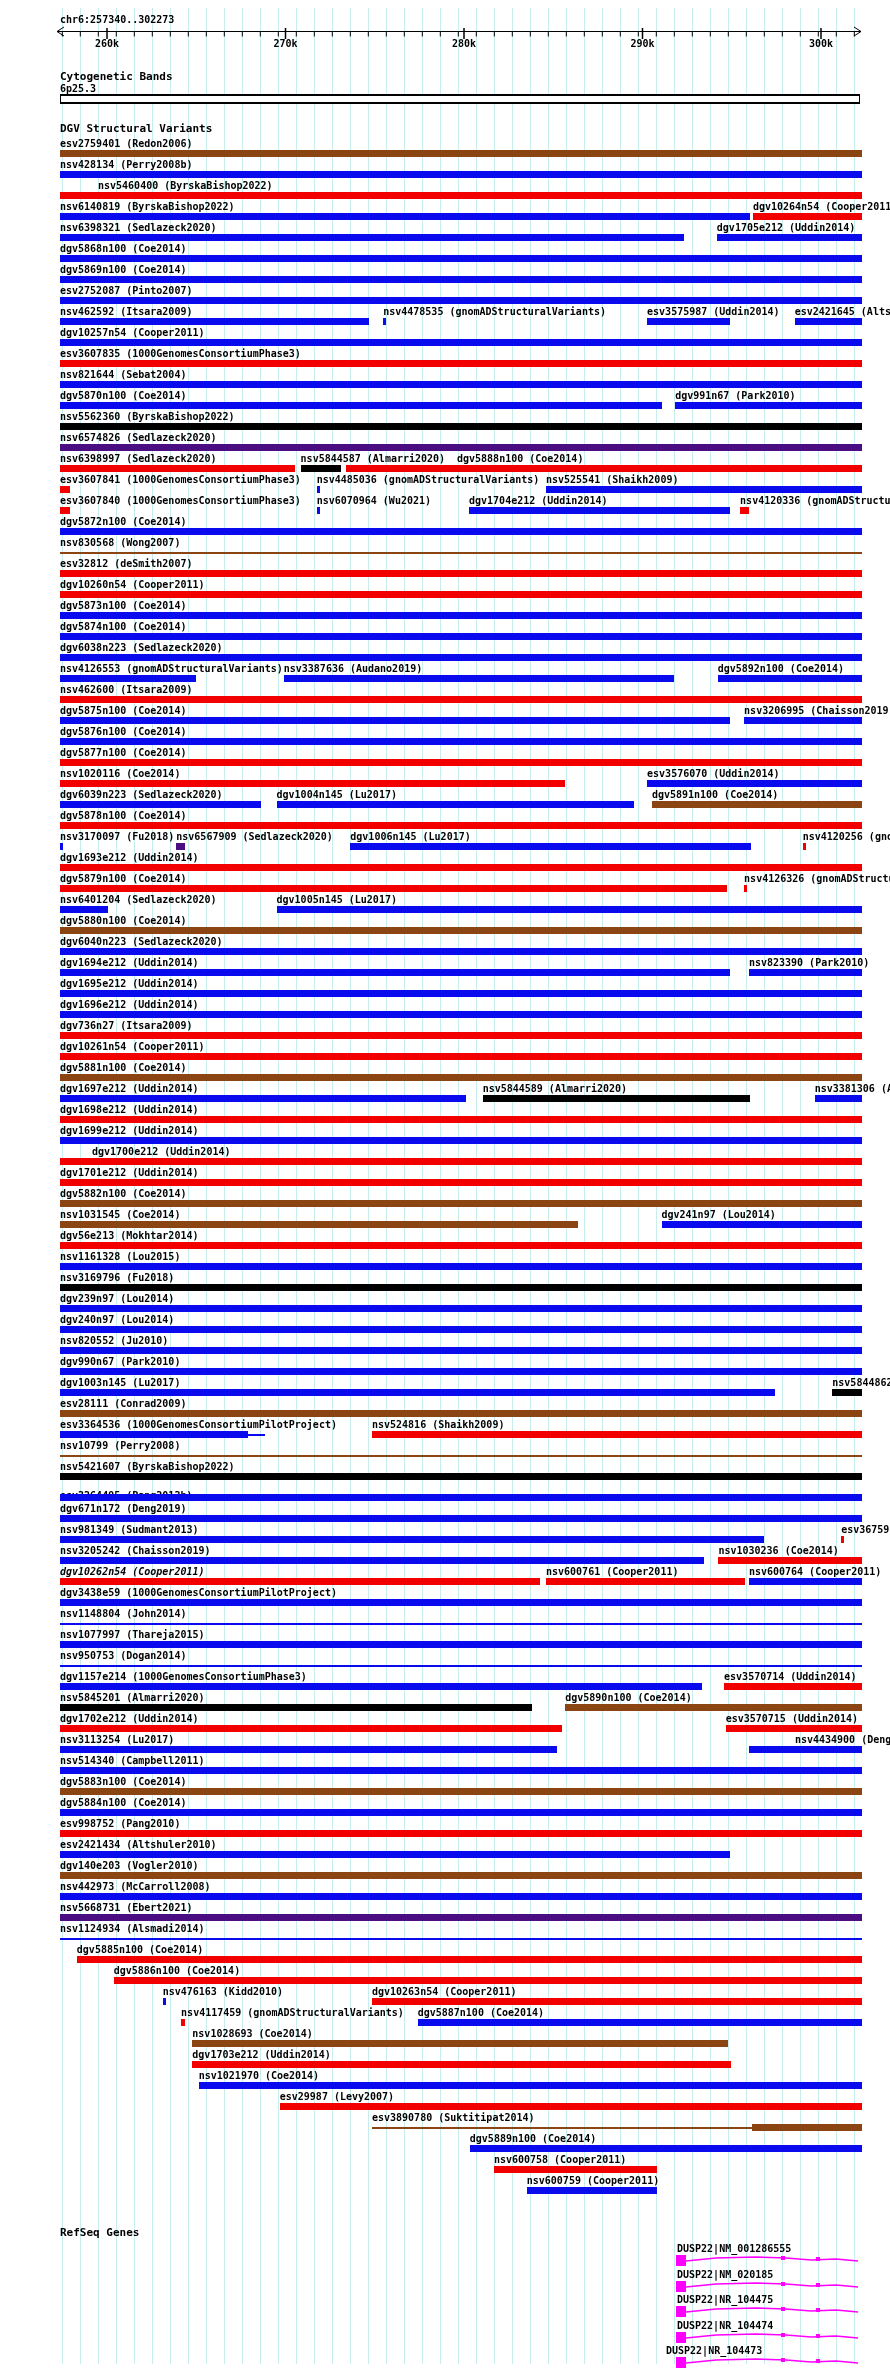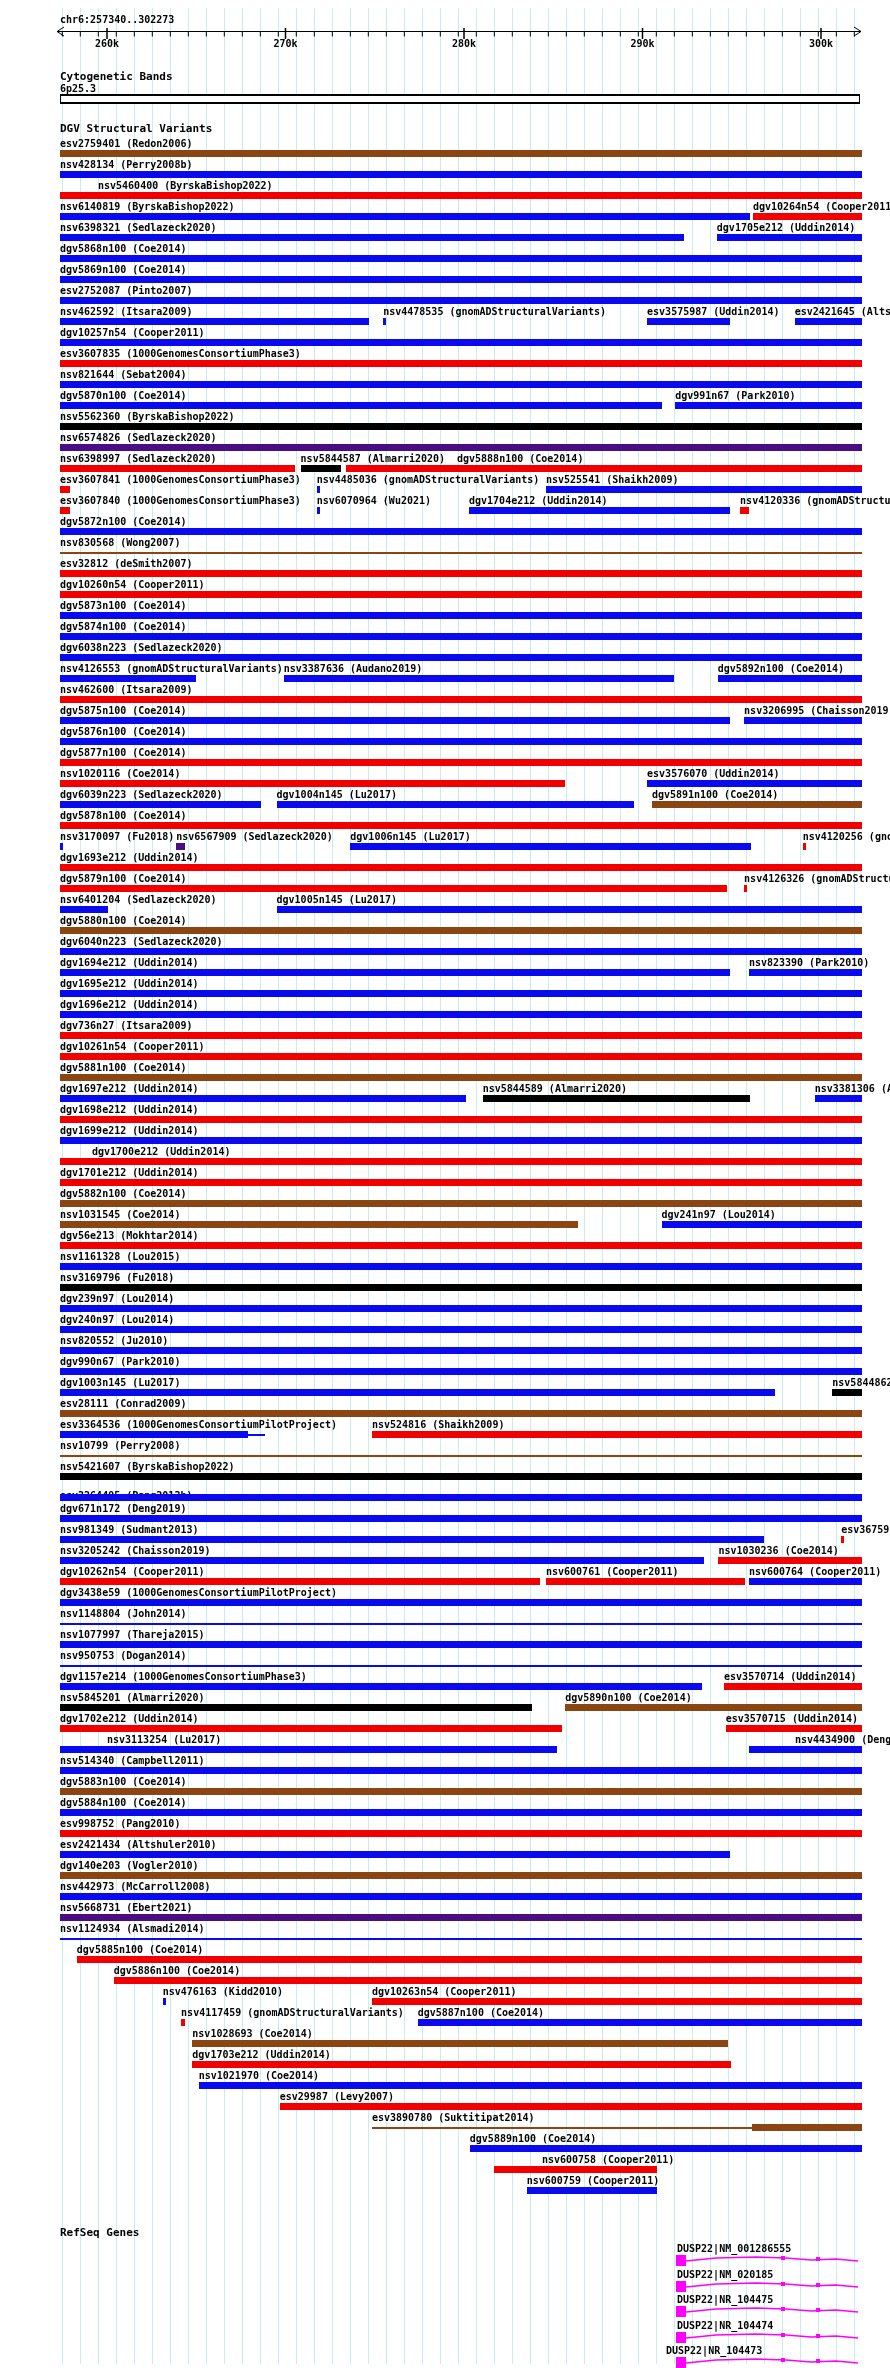--- a/index.html
+++ b/index.html
@@ -298,21 +298,21 @@
     <div class="abs lbl" style="left: 60px; top: 1503px;">dgv671n172 (Deng2019)</div>
     <div class="bar" style="left: 60px; width: 802px; top: 1515px; background: rgb(10, 10, 238);"></div>
     <div class="abs lbl" style="left: 60px; top: 1524px;">nsv981349 (Sudmant2013)</div>
     <div class="bar" style="left: 60px; width: 704.156px; top: 1536px; background: rgb(10, 10, 238);"></div>
     <div class="abs lbl" style="left: 841.148px; top: 1524px;">esv36759</div>
     <div class="bar" style="left: 841.148px; width: 3.208px; top: 1536px; background: rgb(242, 0, 0);"></div>
     <div class="abs lbl" style="left: 60px; top: 1545px;">nsv3205242 (Chaisson2019)</div>
     <div class="bar" style="left: 60px; width: 644.006px; top: 1557px; background: rgb(10, 10, 238);"></div>
     <div class="abs lbl" style="left: 718.442px; top: 1545px;">nsv1030236 (Coe2014)</div>
     <div class="bar" style="left: 718.442px; width: 143.558px; top: 1557px; background: rgb(242, 0, 0);"></div>
-    <div class="abs lbl" style="left: 60px; top: 1566px;">dgv10262n54 (Cooper2011)</div>
+    <div class="abs lbl" style="left: 60px; top: 1566px; font-style: italic;">dgv10262n54 (Cooper2011)</div>
     <div class="bar" style="left: 60px; width: 480.398px; top: 1578px; background: rgb(242, 0, 0);"></div>
     <div class="abs lbl" style="left: 546.012px; top: 1566px;">nsv600761 (Cooper2011)</div>
     <div class="bar" style="left: 546.012px; width: 198.896px; top: 1578px; background: rgb(242, 0, 0);"></div>
     <div class="abs lbl" style="left: 748.918px; top: 1566px;">nsv600764 (Cooper2011)</div>
     <div class="bar" style="left: 748.918px; width: 113.082px; top: 1578px; background: rgb(10, 10, 238);"></div>
     <div class="abs lbl" style="left: 60px; top: 1587px;">dgv3438e59 (1000GenomesConsortiumPilotProject)</div>
     <div class="bar" style="left: 60px; width: 802px; top: 1599px; background: rgb(10, 10, 238);"></div>
     <div class="abs lbl" style="left: 60px; top: 1608px;">nsv1148804 (John2014)</div>
     <div class="thin" style="left: 60px; width: 802px; top: 1623px; background: rgb(10, 10, 238);"></div>
     <div class="abs lbl" style="left: 60px; top: 1629px;">nsv1077997 (Thareja2015)</div>
@@ -324,21 +324,21 @@
     <div class="abs lbl" style="left: 724.056px; top: 1671px;">esv3570714 (Uddin2014)</div>
     <div class="bar" style="left: 724.056px; width: 137.944px; top: 1683px; background: rgb(242, 0, 0);"></div>
     <div class="abs lbl" style="left: 60px; top: 1692px;">nsv5845201 (Almarri2020)</div>
     <div class="bar" style="left: 60px; width: 472.378px; top: 1704px; background: rgb(0, 0, 0);"></div>
     <div class="abs lbl" style="left: 565.26px; top: 1692px;">dgv5890n100 (Coe2014)</div>
     <div class="bar" style="left: 565.26px; width: 296.74px; top: 1704px; background: rgb(139, 69, 19);"></div>
     <div class="abs lbl" style="left: 60px; top: 1713px;">dgv1702e212 (Uddin2014)</div>
     <div class="bar" style="left: 60px; width: 502.052px; top: 1725px; background: rgb(242, 0, 0);"></div>
     <div class="abs lbl" style="left: 725.66px; top: 1713px;">esv3570715 (Uddin2014)</div>
     <div class="bar" style="left: 725.66px; width: 136.34px; top: 1725px; background: rgb(242, 0, 0);"></div>
-    <div class="abs lbl" style="left: 60px; top: 1734px; margin-left: 47px;">nsv3113254 (Lu2017)</div>
+    <div class="abs lbl" style="left: 60px; top: 1734px;">nsv3113254 (Lu2017)</div>
     <div class="bar" style="left: 60px; width: 497.24px; top: 1746px; background: rgb(10, 10, 238);"></div>
     <div class="abs lbl" style="left: 748.918px; top: 1734px; padding-left: 46px;">nsv4434900 (Deng2019)</div>
     <div class="bar" style="left: 748.918px; width: 113.082px; top: 1746px; background: rgb(10, 10, 238);"></div>
     <div class="abs lbl" style="left: 60px; top: 1755px;">nsv514340 (Campbell2011)</div>
     <div class="bar" style="left: 60px; width: 802px; top: 1767px; background: rgb(10, 10, 238);"></div>
     <div class="abs lbl" style="left: 60px; top: 1776px;">dgv5883n100 (Coe2014)</div>
     <div class="bar" style="left: 60px; width: 802px; top: 1788px; background: rgb(139, 69, 19);"></div>
     <div class="abs lbl" style="left: 60px; top: 1797px;">dgv5884n100 (Coe2014)</div>
     <div class="bar" style="left: 60px; width: 802px; top: 1809px; background: rgb(10, 10, 238);"></div>
     <div class="abs lbl" style="left: 60px; top: 1818px;">esv998752 (Pang2010)</div>
@@ -371,21 +371,21 @@
     <div class="bar" style="left: 192.33px; width: 538.944px; top: 2061px; background: rgb(242, 0, 0);"></div>
     <div class="abs lbl" style="left: 198.746px; top: 2070px;">nsv1021970 (Coe2014)</div>
     <div class="bar" style="left: 198.746px; width: 663.254px; top: 2082px; background: rgb(10, 10, 238);"></div>
     <div class="abs lbl" style="left: 279.748px; top: 2091px;">esv29987 (Levy2007)</div>
     <div class="bar" style="left: 279.748px; width: 582.252px; top: 2103px; background: rgb(242, 0, 0);"></div>
     <div class="abs lbl" style="left: 371.978px; top: 2112px;">esv3890780 (Suktitipat2014)</div>
     <div class="thin" style="left: 371.978px; width: 380.148px; top: 2127px; background: rgb(139, 69, 19);"></div>
     <div class="bar" style="left: 752.126px; width: 109.874px; top: 2124px; background: rgb(139, 69, 19);"></div>
     <div class="abs lbl" style="left: 469.822px; top: 2133px;">dgv5889n100 (Coe2014)</div>
     <div class="bar" style="left: 469.822px; width: 392.178px; top: 2145px; background: rgb(10, 10, 238);"></div>
-    <div class="abs lbl" style="left: 493.882px; top: 2154px; padding-left: 48px;">nsv600758 (Cooper2011)</div>
+    <div class="abs lbl" style="left: 493.882px; top: 2154px;">nsv600758 (Cooper2011)</div>
     <div class="bar" style="left: 493.882px; width: 162.806px; top: 2166px; background: rgb(242, 0, 0);"></div>
     <div class="abs lbl" style="left: 526.764px; top: 2175px;">nsv600759 (Cooper2011)</div>
     <div class="bar" style="left: 526.764px; width: 129.924px; top: 2187px; background: rgb(10, 10, 238);"></div>
   </div>
 
 <div class="abs hdr" style="left:60px;top:2227px;">RefSeq Genes</div>
 <div id="refseq-rows">
     <div class="abs gene-lbl" style="left: 677px; top: 2243px;">DUSP22|NM_001286555</div>
     <svg width="186" height="15" style="left: 676px; top: 2254px;">
       <rect x="0" y="1" width="10" height="11" fill="#ff00ff"></rect>

